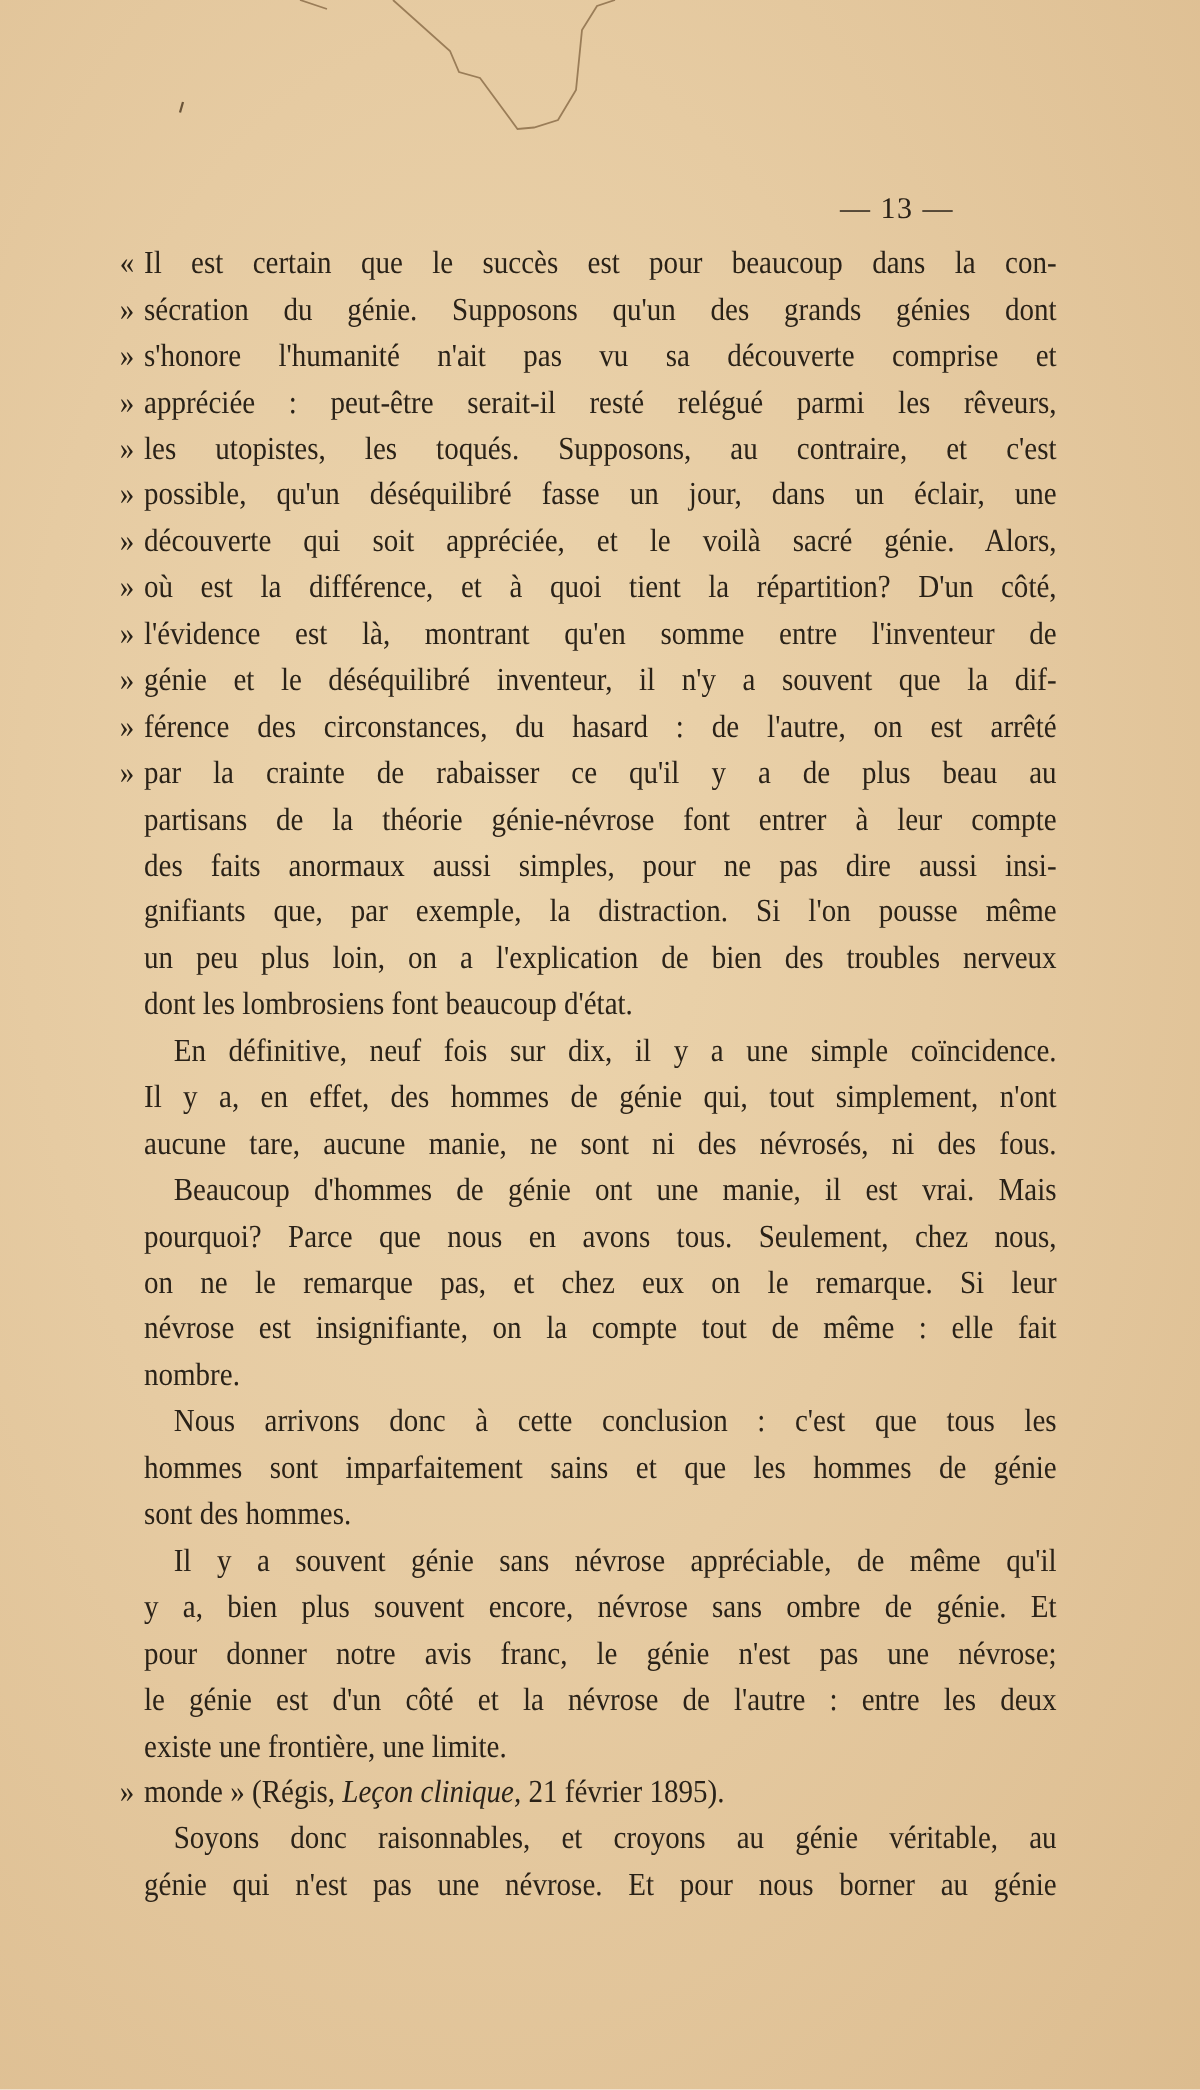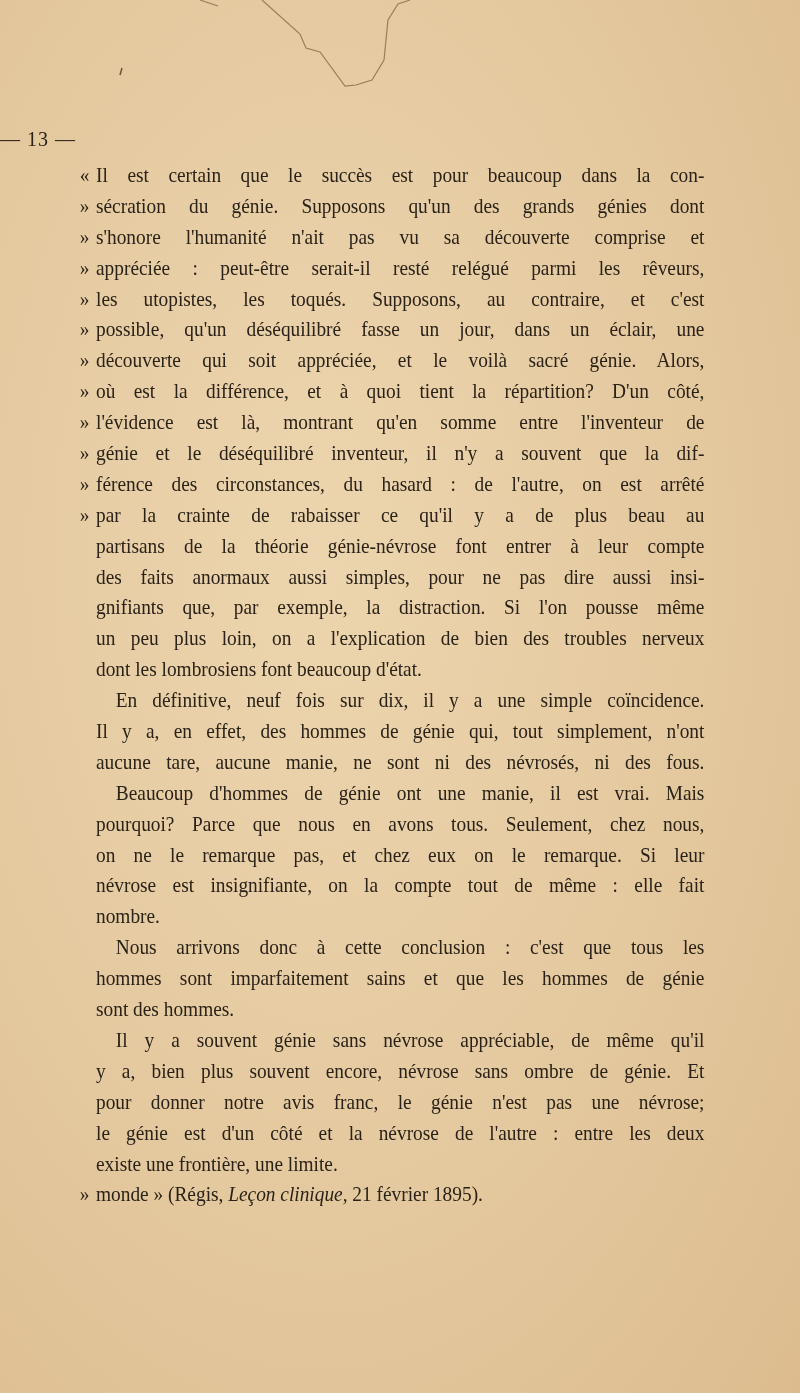--- a/index.html
+++ b/index.html
@@ -8,21 +8,21 @@
     background: radial-gradient(ellipse at 40% 40%, #ecd5ae 0%, #e6cba2 45%, #dcbc8f 100%);
     position: relative;
     font-family: "Liberation Serif", "DejaVu Serif", serif;
     color: #2a2218;
   }
   .tear {
     position: absolute; left: 0; top: 0; width: 800px; height: 110px;
   }
   .page-number {
     position: absolute; left: 0; width: 636px; top: 128px;
-    text-align: left; font-size: 20px; letter-spacing: 1px;
+    text-align: right; font-size: 20px; letter-spacing: 1px;
   }
   .body-text {
     position: absolute; left: 96px; top: 160px; width: 608px;
   }
   .line {
     display: block; height: 30.9px; line-height: 30.9px;
     font-size: 21.5px; white-space: nowrap;
     text-align: justify; text-align-last: justify;
     transform: scaleX(0.9); transform-origin: left center; width: 676px;
   }
@@ -76,13 +76,17 @@
       <span class="line last">sont des hommes.</span>
       <span class="line indent">Il y a souvent génie sans névrose appréciable, de même qu'il</span>
       <span class="line">y a, bien plus souvent encore, névrose sans ombre de génie. Et</span>
       <span class="line">pour donner notre avis franc, le génie n'est pas une névrose;</span>
       <span class="line">le génie est d'un côté et la névrose de l'autre : entre les deux</span>
       <span class="line last">existe une frontière, une limite.</span>
     </div>
   <span class="line last quote">
     <span class="gq">»</span><span>monde » (Régis, </span><em>Leçon clinique,</em><span> 21 février 1895).</span>
   </span>
+  <div id="closing">
+      <span class="line indent">Soyons donc raisonnables, et croyons au génie véritable, au</span>
+      <span class="line">génie qui n'est pas une névrose. Et pour nous borner au génie</span>
+    </div>
 </div>
 
 </body></html>

